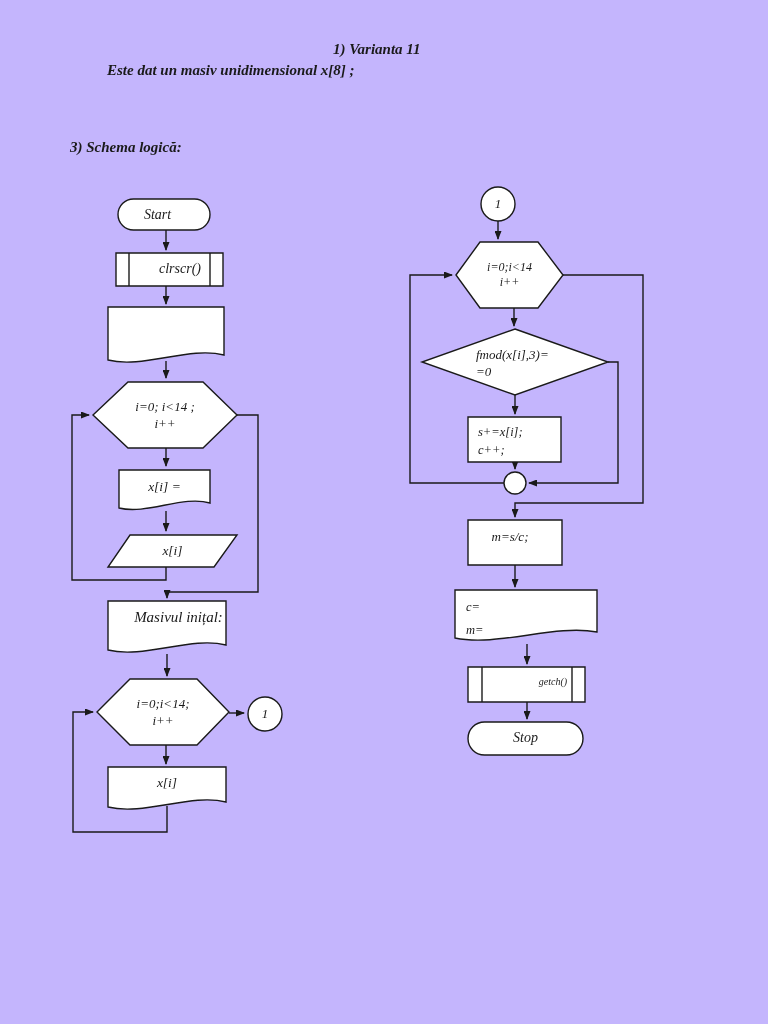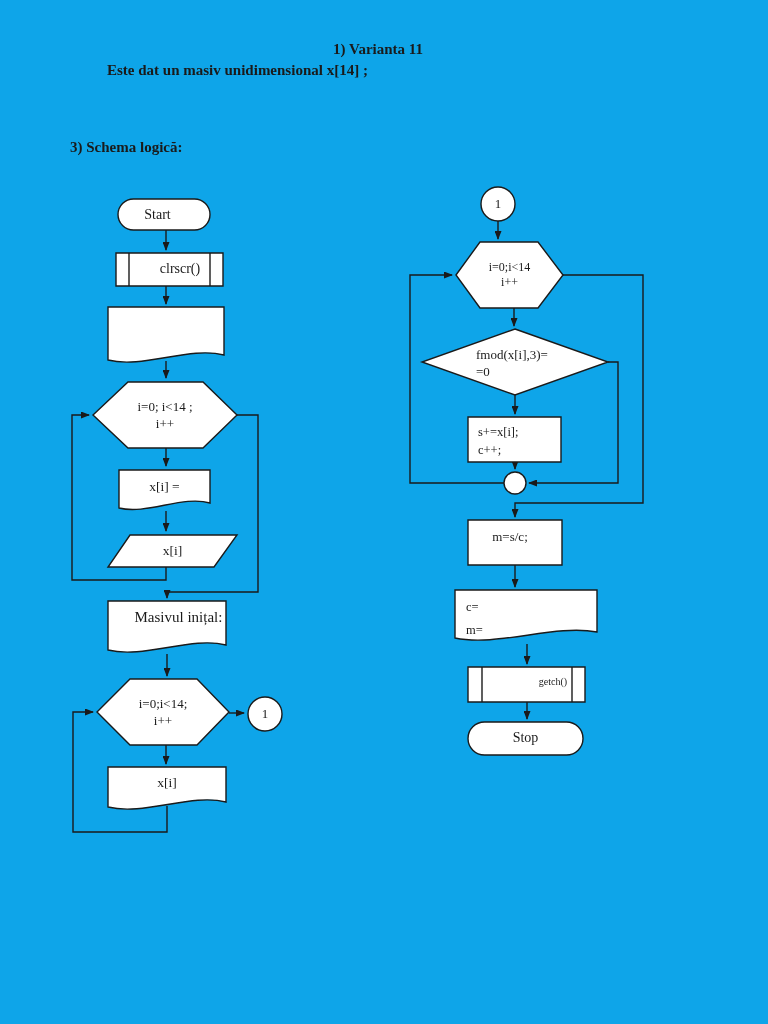--- a/index.html
+++ b/index.html
@@ -1,33 +1,33 @@
 <!DOCTYPE html>
 <html><head>
 <meta charset="utf-8">
 <style>
   html,body{margin:0;padding:0;background:#fff;}
   .page{
-    position:relative;width:768px;height:1024px;background:#0ea5e9;
-    font-family:"Liberation Serif","DejaVu Serif",serif;color:#1a1a1a;overflow:hidden;
+    position:relative;width:768px;height:1024px;background:#c4b5fd;
+    font-family:"Liberation Serif","DejaVu Serif",serif;color:#1a1a1a;overflow:hidden;font-style:italic;
   }
   .hdr{position:absolute;font-weight:bold;font-size:15px;white-space:pre;}
   .lbl{position:absolute;white-space:pre-line;line-height:1.25;}
   .c{text-align:center;}
   .l{text-align:left;}
   svg{position:absolute;left:0;top:0;}
   svg *{vector-effect:non-scaling-stroke;}
 </style>
 </head>
 <body>
 
 <div class="page">
 
   <div class="hdr" style="left:333px;top:41px;">1) Varianta 11</div>
-  <div class="hdr" style="left:107px;top:62px;">Este dat un masiv unidimensional x[14] ;</div>
+  <div class="hdr" style="left:107px;top:62px;">Este dat un masiv unidimensional x[8] ;</div>
   <div class="hdr" style="left:70px;top:139px;">3) Schema logică:</div>
 
   <svg width="768" height="1024" viewBox="0 0 768 1024">
     <defs>
       <marker id="ar" markerWidth="9" markerHeight="7" refX="8" refY="3.5" orient="auto" markerUnits="userSpaceOnUse">
         <path d="M0 0 L9 3.5 L0 7 Z" fill="#1a1a1a"></path>
       </marker>
     </defs>
     <g stroke="#1a1a1a" stroke-width="1.4" fill="none">
 

